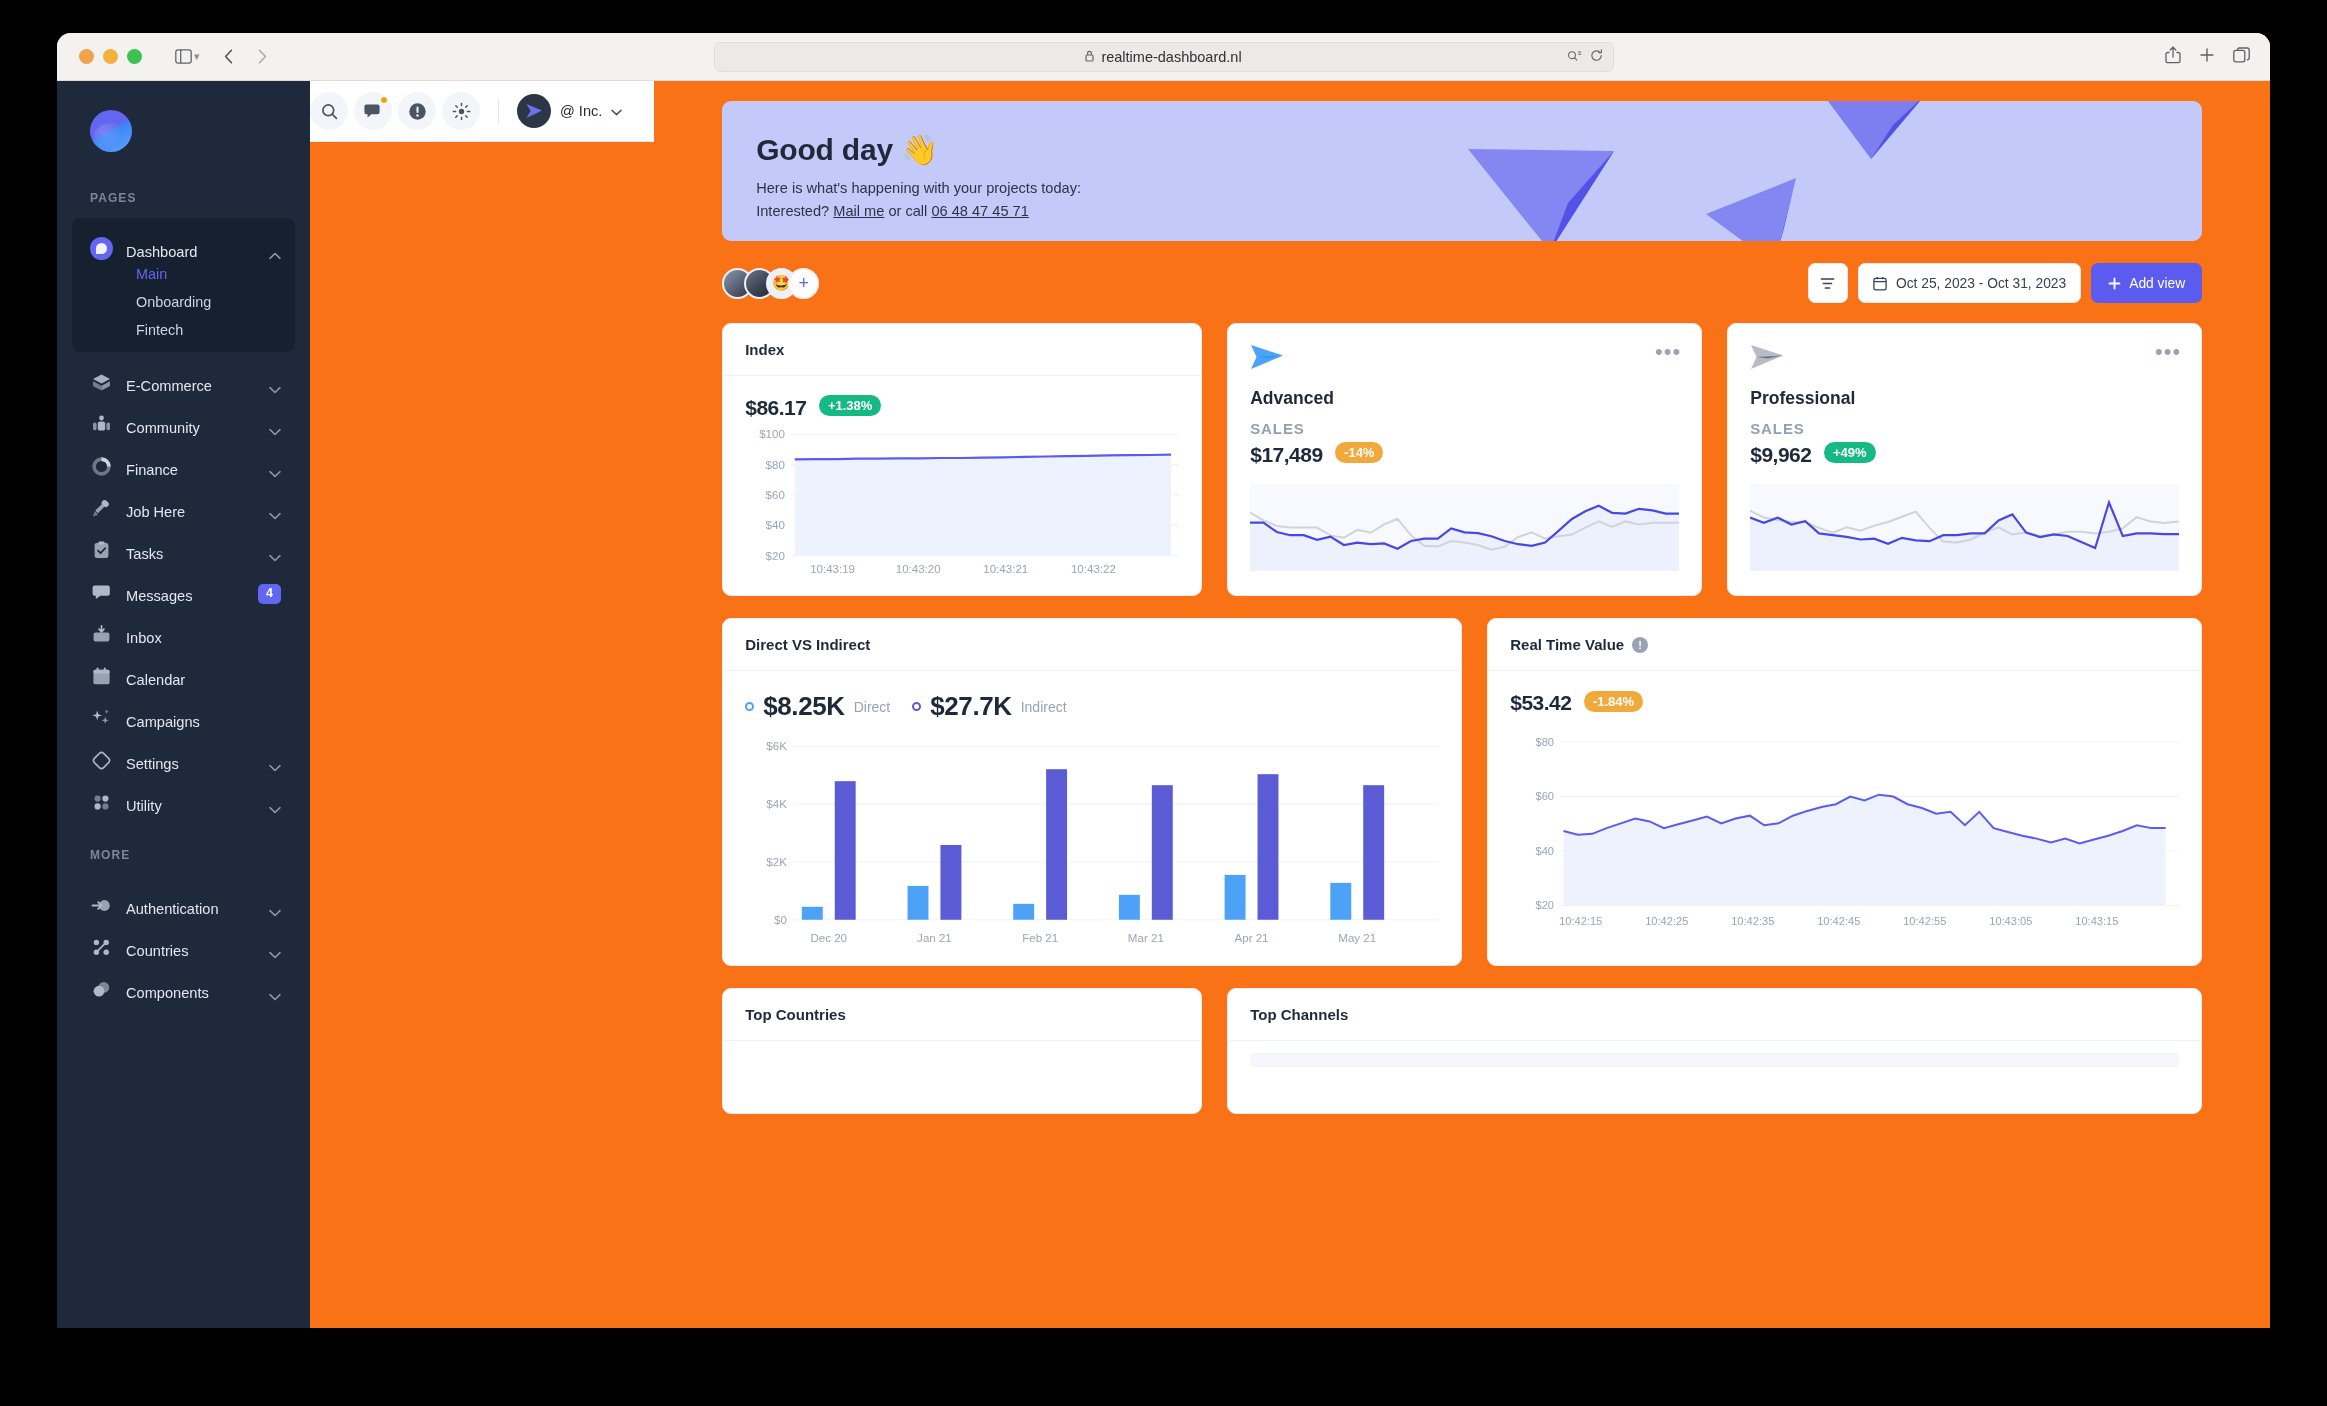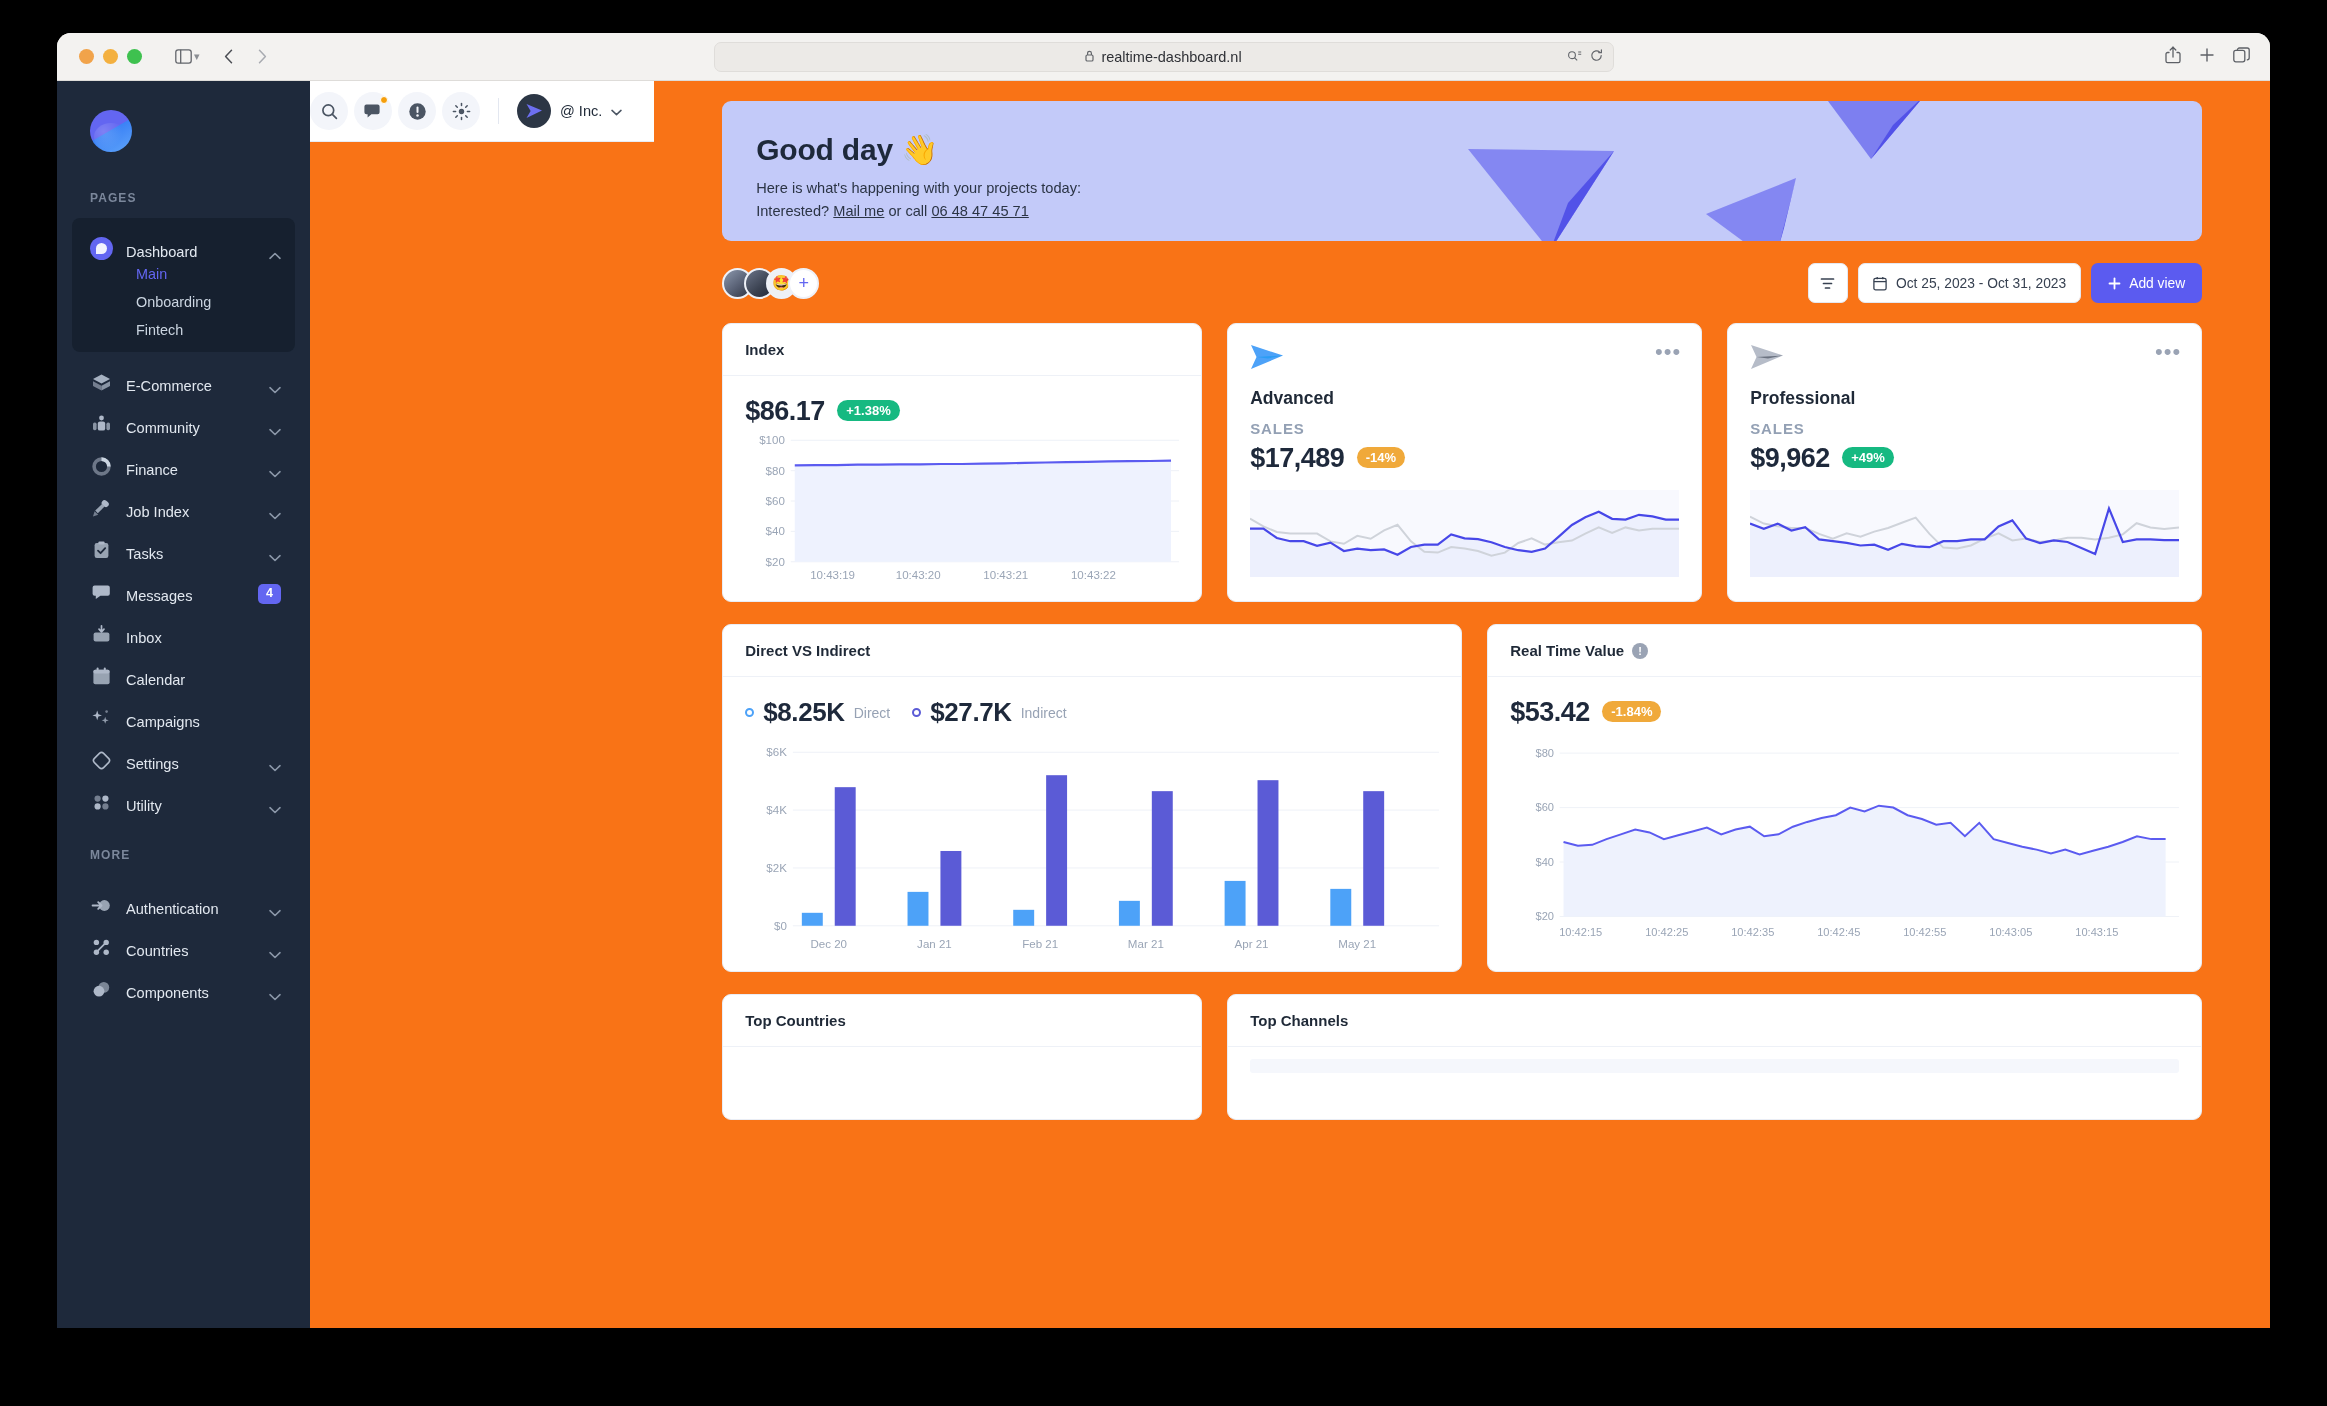--- a/index.html
+++ b/index.html
@@ -270,21 +270,21 @@
     display:flex; align-items:center; gap:8px;
   }
   .info-ico {
     width:16px;height:16px;border-radius:50%;
     background:#9aa3b4; color:#fff;
     font-size:11px; font-weight:700;
     display:flex;align-items:center;justify-content:center;
   }
   .card-bd { padding: 20px 22px 18px 22px; }
   .bigval {
-    font-size: 27px; font-weight: 700; color:#1e293b;
+    font-size: 21px; font-weight: 700; color:#1e293b;
     letter-spacing:-.5px;
   }
   .pill {
     display:inline-block; vertical-align: middle;
     border-radius: 12px; color:#fff;
     font-size: 13px; font-weight:600;
     padding: 3px 9px; margin-left: 8px;
     position: relative; top:-5px;
   }
   .pill.green { background:#16b981; }
@@ -481,21 +481,21 @@
         </div>
 
         <div class="nav-item">
           <span class="nav-ico">
             <svg width="21" height="21" viewBox="0 0 21 21" fill="#aeb8c8">
                   <rect x="10.5" y="2.6" width="7.6" height="5.6" rx="2.8" transform="rotate(40 14 5.4)"></rect>
                   <path d="M11 6 4.2 12.6l2.6 2.6L13.6 8.6z" opacity=".85"></path>
                   <path d="M3.6 13.2 2 18.4l5.2-1.6z" opacity=".6"></path>
                 </svg>
           </span>
-          <span class="nav-label">Job Index</span>
+          <span class="nav-label">Job Here</span>
           <span class="chev">
                 <svg width="12" height="8" viewBox="0 0 12 8" fill="none" stroke="#8b97a8" stroke-width="1.6" stroke-linecap="round" stroke-linejoin="round">
                   <polyline points="1,1.7 6,6.5 11,1.7"></polyline>
                 </svg>
               </span>
         </div>
 
         <div class="nav-item">
           <span class="nav-ico">
             <svg width="21" height="21" viewBox="0 0 21 21" fill="#aeb8c8">

